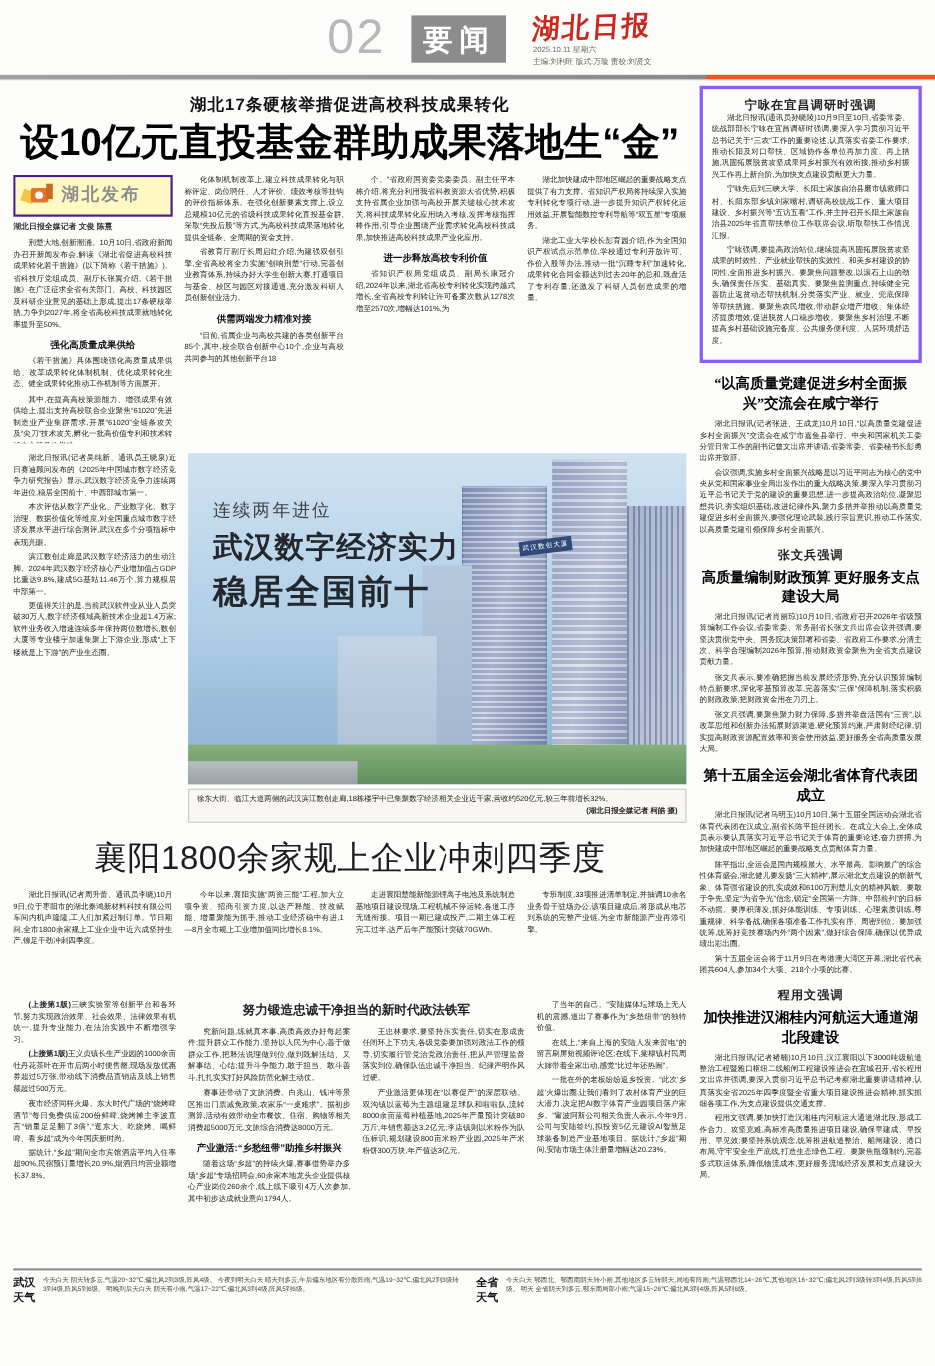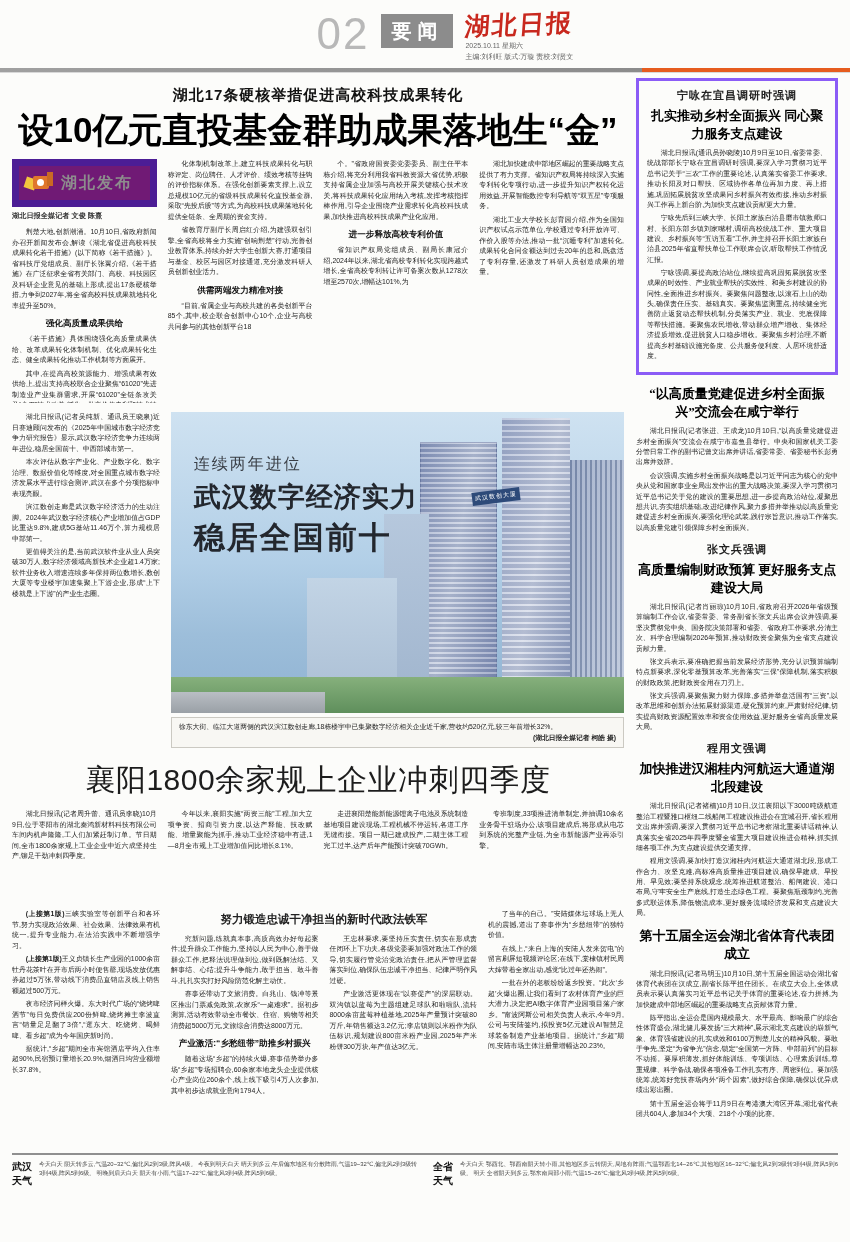--- a/index.html
+++ b/index.html
@@ -1,41 +1,41 @@
 <!DOCTYPE html>
 <html><head>
 <meta charset="utf-8">
 <style>
   html,body{margin:0;padding:0;background:#e9e7e2;}
   .page{width:850px;height:1242px;background:#fcfcfa;position:relative;overflow:hidden;
         font-family:"Liberation Sans","DejaVu Sans",sans-serif;color:#1c1c1c;box-sizing:border-box;padding-top:8px;}
   
-  .mh-inner{display:flex;align-items:flex-start;justify-content:center;gap:12px;padding:4px 0 6px;margin-left:40px;}
+  .mh-inner{display:flex;align-items:flex-start;justify-content:center;gap:24px;padding:4px 0 6px;margin-left:40px;}
   .page-num{font-size:44px;line-height:1;color:#b8b8b8;font-weight:200;letter-spacing:2px;}
-  .section-box{background:#8c8c8c;color:#fff;font-size:20px;font-weight:700;padding:4px 10px 3px;letter-spacing:6px;margin-top:2px;}
+  .section-box{background:#8c8c8c;color:#fff;font-size:27px;font-weight:700;padding:4px 10px 3px;letter-spacing:6px;margin-top:2px;}
   .brand{display:flex;flex-direction:column;}
   .brand-name{color:#c8281e;font-family:"DejaVu Serif","Liberation Serif",serif;font-weight:bold;
               font-size:25px;transform:skewX(-6deg) rotate(-2deg);letter-spacing:2px;line-height:1;}
   .brand-meta{font-size:7px;color:#666;margin-top:4px;line-height:1.5;}
   .mh-rule{height:4px;background:linear-gradient(to right,#a0a0a0 0%,#8b8b8b 75.5%,#e65c1e 75.5%,#e65c1e 100%);
            box-shadow:0 1px 0 #d8d8d8;}
   
   .content{display:flex;gap:12px;padding:0 12px;margin-top:6px;}
   .main-col{width:612px;flex:none;}
   .side-col{flex:1;min-width:0;}
   .t{margin:0 0 3px;text-indent:2em;text-align:justify;}
   .body-txt{font-size:6.9px;line-height:1.52;color:#222;}
   .subhd{text-align:center;font-weight:bold;font-size:8.6px;margin:6px 0 4px;text-indent:0;color:#111;}
   
   .lead-kicker{text-align:center;font-size:15px;font-weight:bold;color:#111;margin-top:8px;letter-spacing:1px;}
   .lead-headline{text-align:center;font-size:35px;font-weight:900;color:#000;margin-top:5px;line-height:1.12;letter-spacing:0px;}
   .cols4{display:flex;gap:11px;margin-top:10px;}
   .cols4 .c{flex:1;min-width:0;}
   .lead-cols{height:244px;overflow:hidden;}
-  .hb-logo{border:7px solid #4c1d95;background:#701a75;padding:5px 6px 4px;margin-bottom:4px;}
+  .hb-logo{border:2px solid #4c1d95;background:#fef9c3;padding:5px 6px 4px;margin-bottom:4px;}
   .hb-row{display:flex;align-items:center;gap:6px;}
   .hb-icon{position:relative;width:30px;height:22px;flex:none;}
   .hb-icon .sq{position:absolute;left:0;top:6px;width:11px;height:11px;background:#f3c53d;transform:rotate(18deg);}
   .hb-icon .cam{position:absolute;left:8px;top:4px;width:16px;height:13px;background:#e0762c;border-radius:2px;}
   .hb-icon .lens{position:absolute;left:12px;top:7px;width:7px;height:7px;background:#fff;border-radius:50%;}
   .hb-icon .flag{position:absolute;left:22px;top:0;width:6px;height:14px;background:#c96a23;}
   .hb-name{font-size:16px;font-weight:800;color:#8d8d8d;letter-spacing:2px;}
   .byline{font-size:7.2px;font-weight:bold;color:#333;margin:2px 0 6px;text-align:left;}
   
   .mid-band{display:flex;gap:11px;margin-top:9px;height:336px;}
@@ -228,21 +228,20 @@
           <p class="t">在线上,“来自上海的安陆人发来贺电”的留言刷屏短视频评论区;在线下,棠棣镇村民周大婶带着全家出动,感觉“比过年还热闹”。</p>
           <p class="t">一批在外的老板纷纷返乡投资。“此次‘乡超’火爆出圈,让我们看到了农村体育产业的巨大潜力,决定把AI数字体育产业园项目落户家乡。”甯波阿斯公司相关负责人表示,今年9月,公司与安陆签约,拟投资5亿元建设AI智慧足球装备制造产业基地项目。据统计,“乡超”期间,安陆市场主体注册量增幅达20.23%。</p>
         </div>
       </section>
     </div>
 
     <aside class="side-col">
 
       <section class="orange-box">
         <div class="side-kicker">宁咏在宜昌调研时强调</div>
-        <div class="side-headline serif">扎实推动乡村全面振兴 同心聚力服务支点建设</div>
         <div class="side-body">
           <p class="t">湖北日报讯(通讯员孙晓陵)10月9日至10日,省委常委、统战部部长宁咏在宜昌调研时强调,要深入学习贯彻习近平总书记关于“三农”工作的重要论述,认真落实省委工作要求,推动长阳及对口帮扶、区域协作各单位再加力度、再上措施,巩固拓展脱贫攻坚成果同乡村振兴有效衔接,推动乡村振兴工作再上新台阶,为加快支点建设贡献更大力量。</p>
           <p class="t">宁咏先后到三峡大学、长阳土家族自治县磨市镇救师口村、长阳东部乡镇刘家嘴村,调研高校统战工作、重大项目建设、乡村振兴等“五访五看”工作,并主持召开长阳土家族自治县2025年省直帮扶单位工作联席会议,听取帮扶工作情况汇报。</p>
           <p class="t">宁咏强调,要提高政治站位,继续提高巩固拓展脱贫攻坚成果的时效性、产业就业帮扶的实效性、和美乡村建设的协同性,全面推进乡村振兴。要聚焦问题整改,以滚石上山的劲头,确保责任压实、基础真实。要聚焦监测重点,持续健全完善防止返贫动态帮扶机制,分类落实产业、就业、兜底保障等帮扶措施。要聚焦农民增收,带动群众增产增收、集体经济提质增效,促进脱贫人口稳步增收。要聚焦乡村治理,不断提高乡村基础设施完备度、公共服务便利度、人居环境舒适度。</p>
         </div>
       </section>
 
       <section class="side-sec">
         <div class="side-headline serif">“以高质量党建促进乡村全面振兴”交流会在咸宁举行</div>
         <div class="side-body">
@@ -255,34 +254,34 @@
         <div class="side-kicker">张文兵强调</div>
         <div class="side-headline serif">高质量编制财政预算 更好服务支点建设大局</div>
         <div class="side-body">
           <p class="t">湖北日报讯(记者肖丽琼)10月10日,省政府召开2026年省级预算编制工作会议,省委常委、常务副省长张文兵出席会议并强调,要坚决贯彻党中央、国务院决策部署和省委、省政府工作要求,分清主次、科学合理编制2026年预算,推动财政资金聚焦为全省支点建设贡献力量。</p>
           <p class="t">张文兵表示,要准确把握当前发展经济形势,充分认识预算编制特点新要求,深化零基预算改革,完善落实“三保”保障机制,落实积极的财政政策,把财政资金用在刀刃上。</p>
           <p class="t">张文兵强调,要聚焦聚力财力保障,多措并举盘活国有“三资”,以改革思维和创新办法拓展财源渠道,硬化预算约束,严肃财经纪律,切实提高财政资源配置效率和资金使用效益,更好服务全省高质量发展大局。</p>
         </div>
       </section>
 
       <section class="side-sec">
-        <div class="side-kicker">程用文强调</div>
-        <div class="side-headline serif">加快推进汉湘桂内河航运大通道湖北段建设</div>
-        <div class="side-body">
-          <p class="t">湖北日报讯(记者褚楠)10月10日,汉江襄阳以下3000吨级航道整治工程暨雅口枢纽二线船闸工程建设推进会在宜城召开,省长程用文出席并强调,要深入贯彻习近平总书记考察湖北重要讲话精神,认真落实全省2025年四季度暨全省重大项目建设推进会精神,抓实抓细各项工作,为支点建设提供交通支撑。</p>
-          <p class="t">程用文强调,要加快打造汉湘桂内河航运大通道湖北段,形成工作合力、攻坚克难,高标准高质量推进项目建设,确保早建成、早投用、早见效;要坚持系统观念,统筹推进航道整治、船闸建设、港口布局,守牢安全生产底线,打造生态绿色工程。要聚焦瓶颈制约,完善多式联运体系,降低物流成本,更好服务流域经济发展和支点建设大局。</p>
-        </div>
-      </section>
-
-      <section class="side-sec">
         <div class="side-headline serif">第十五届全运会湖北省体育代表团成立</div>
         <div class="side-body">
           <p class="t">湖北日报讯(记者马明玉)10月10日,第十五届全国运动会湖北省体育代表团在汉成立,副省长陈平担任团长。在成立大会上,全体成员表示要认真落实习近平总书记关于体育的重要论述,奋力拼搏,为加快建成中部地区崛起的重要战略支点贡献体育力量。</p>
           <p class="t">陈平指出,全运会是国内规模最大、水平最高、影响最广的综合性体育盛会,湖北健儿要发扬“三大精神”,展示湖北支点建设的崭新气象、体育强省建设的扎实成效和6100万荆楚儿女的精神风貌。要敢于争先,坚定“为省争光”信念,锁定“全国第一方阵、中部前列”的目标不动摇。要厚积薄发,抓好体能训练、专项训练、心理素质训练,尊重规律、科学备战,确保各项准备工作扎实有序、周密到位。要加强统筹,统筹好竞技赛场内外“两个因素”,做好综合保障,确保以优异成绩出彩出圈。</p>
           <p class="t">第十五届全运会将于11月9日在粤港澳大湾区开幕,湖北省代表团共604人,参加34个大项、218个小项的比赛。</p>
+        </div>
+      </section>
+
+      <section class="side-sec">
+        <div class="side-kicker">程用文强调</div>
+        <div class="side-headline serif">加快推进汉湘桂内河航运大通道湖北段建设</div>
+        <div class="side-body">
+          <p class="t">湖北日报讯(记者褚楠)10月10日,汉江襄阳以下3000吨级航道整治工程暨雅口枢纽二线船闸工程建设推进会在宜城召开,省长程用文出席并强调,要深入贯彻习近平总书记考察湖北重要讲话精神,认真落实全省2025年四季度暨全省重大项目建设推进会精神,抓实抓细各项工作,为支点建设提供交通支撑。</p>
+          <p class="t">程用文强调,要加快打造汉湘桂内河航运大通道湖北段,形成工作合力、攻坚克难,高标准高质量推进项目建设,确保早建成、早投用、早见效;要坚持系统观念,统筹推进航道整治、船闸建设、港口布局,守牢安全生产底线,打造生态绿色工程。要聚焦瓶颈制约,完善多式联运体系,降低物流成本,更好服务流域经济发展和支点建设大局。</p>
         </div>
       </section>
     </aside>
   </div>
 
   <footer class="weather">
     <div class="wgroup">
       <div class="wlabel">
         <div>武汉</div>
         <div>天气</div>

